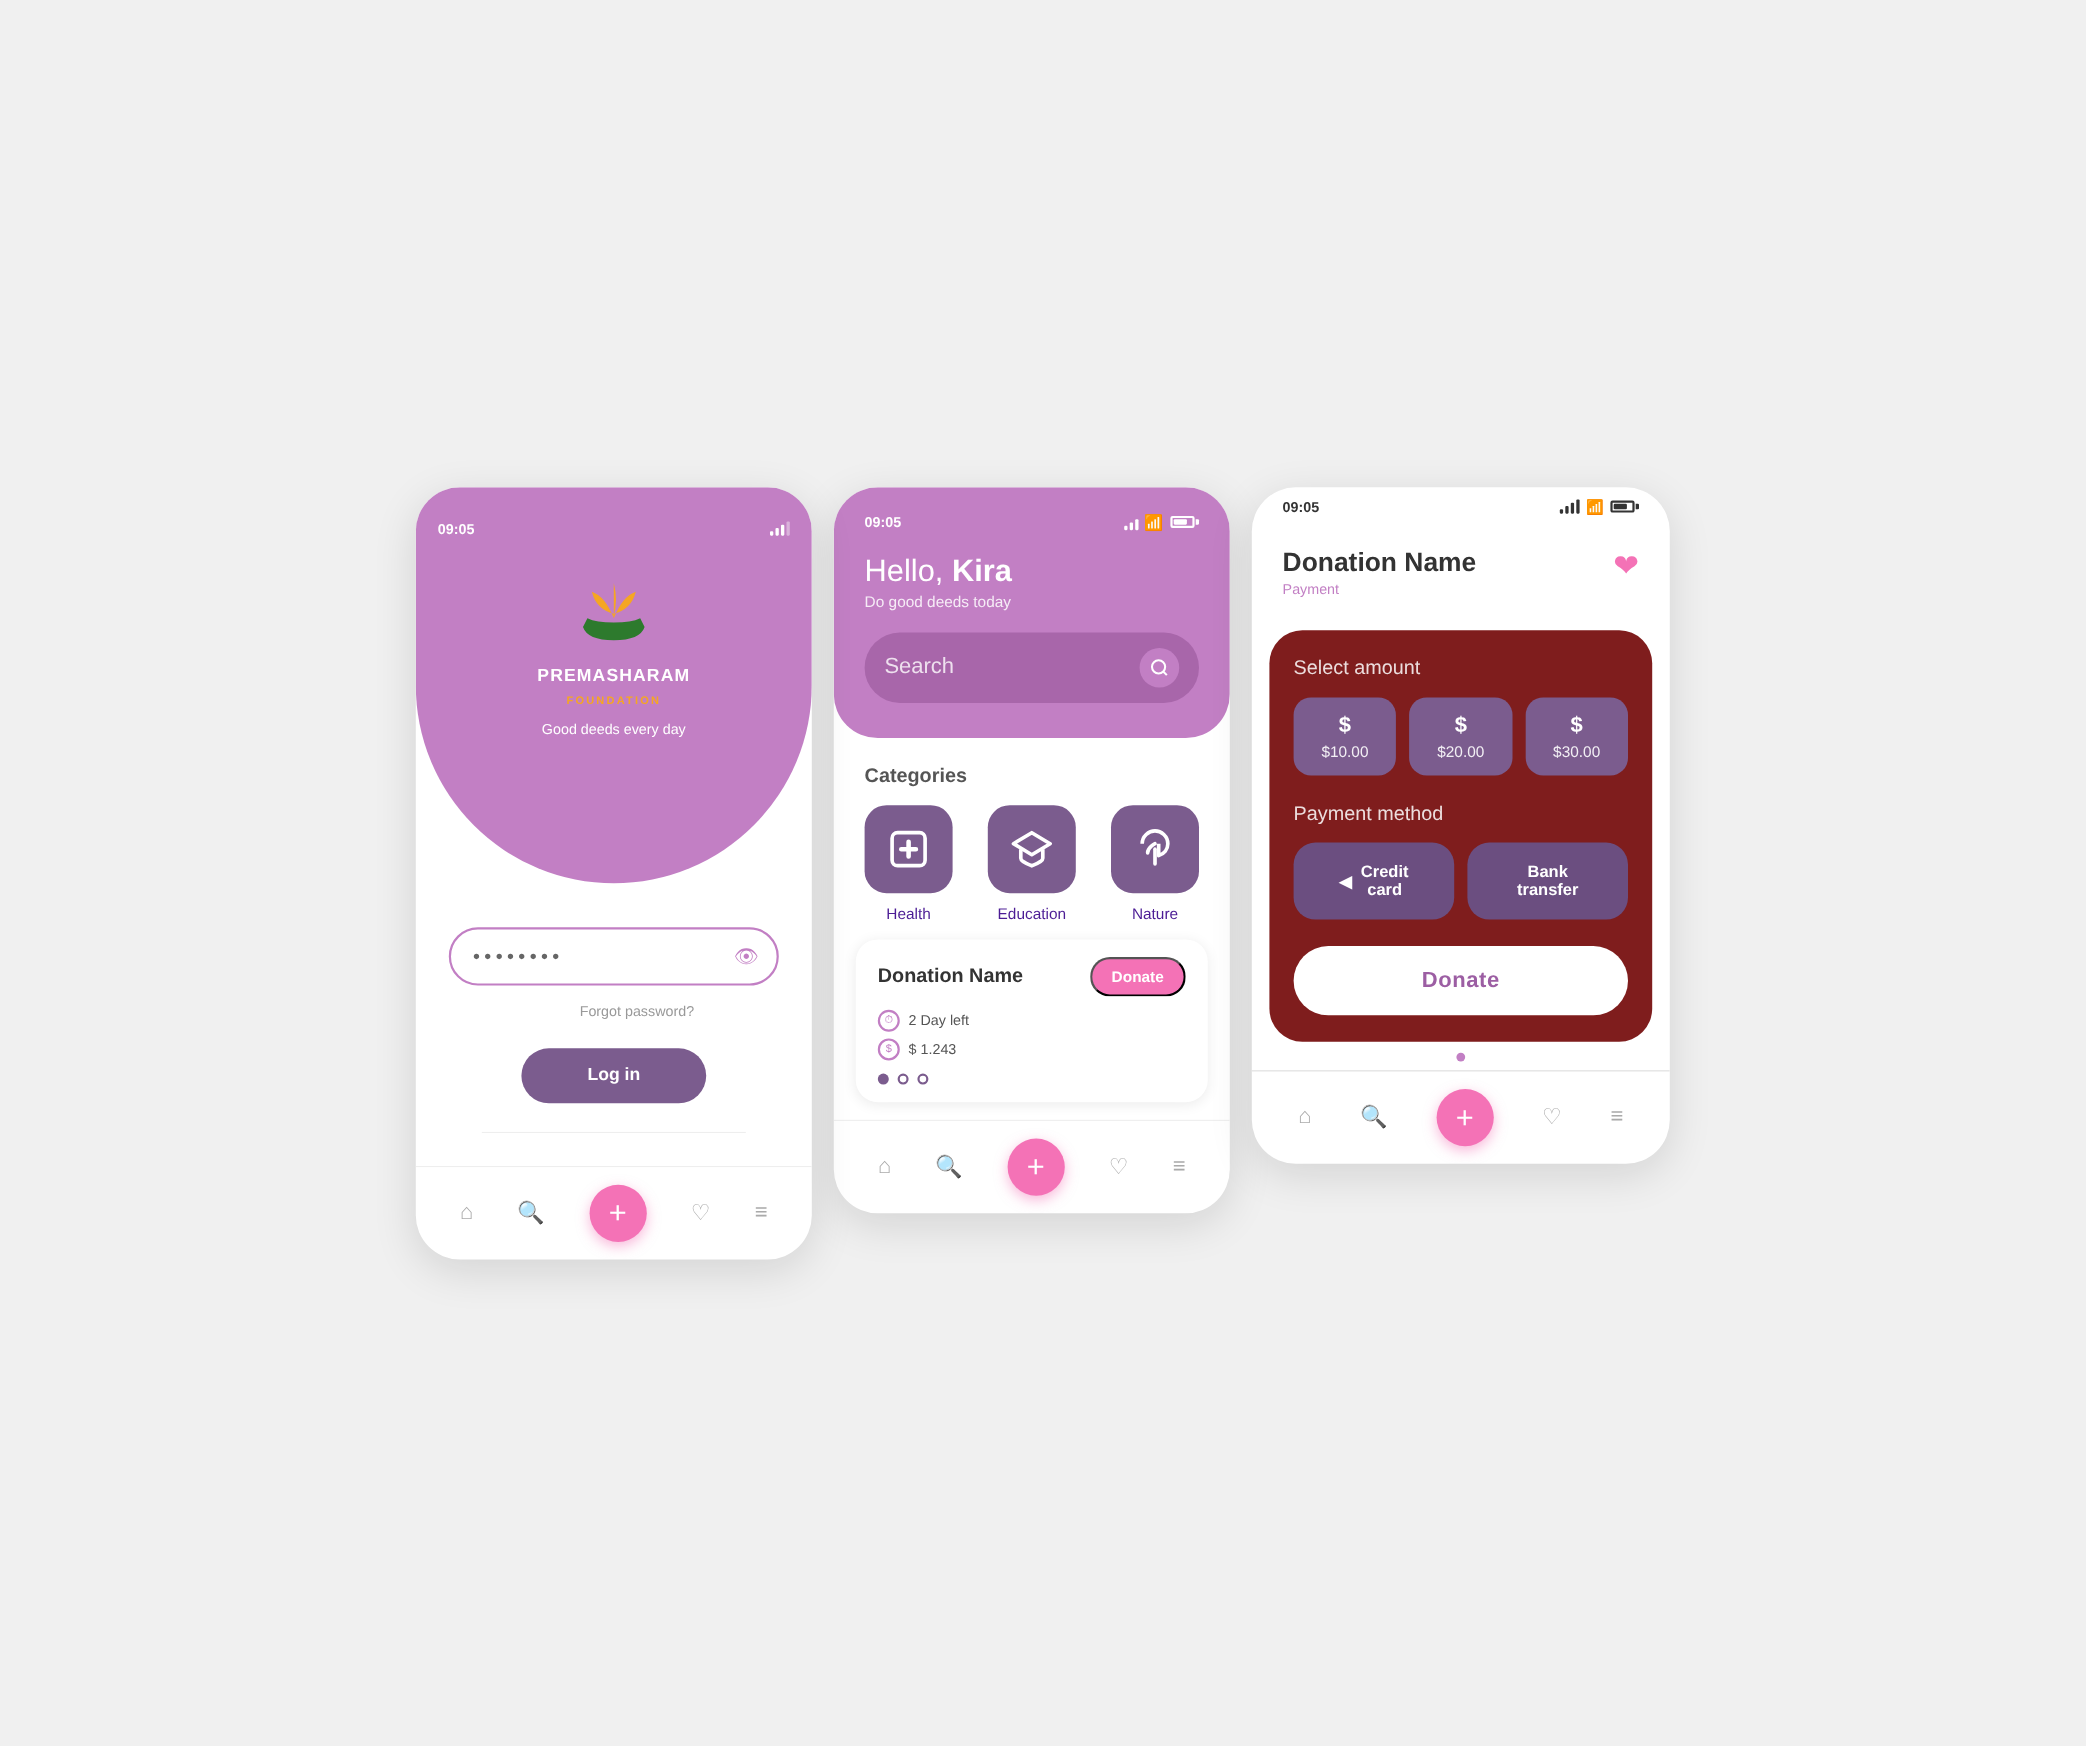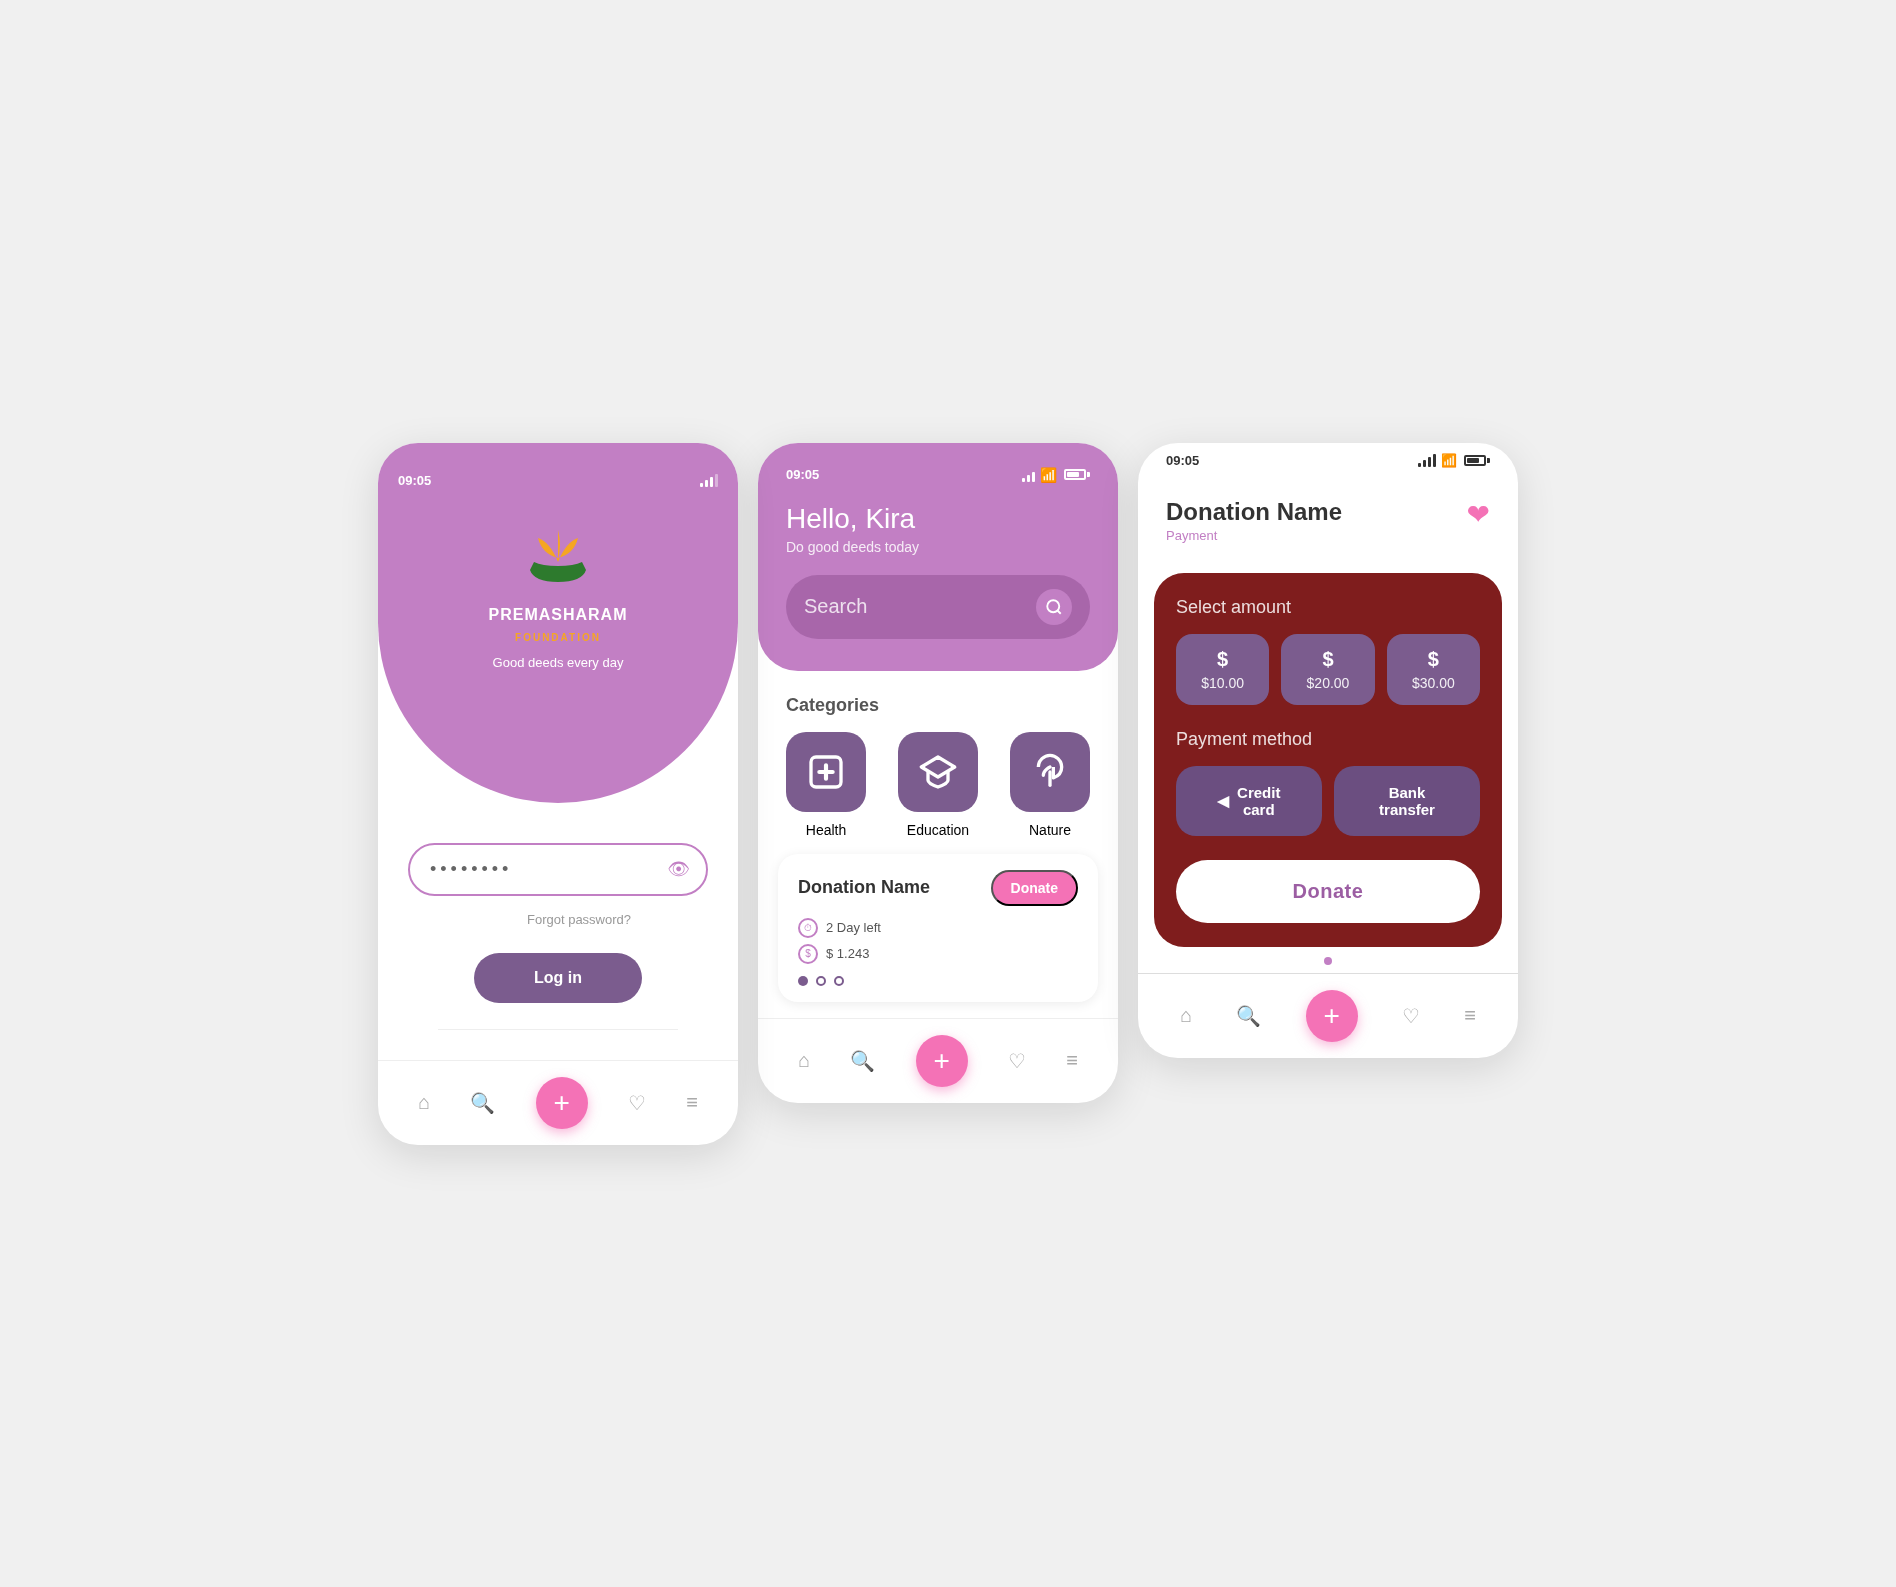--- a/index.html
+++ b/index.html
@@ -187,21 +187,21 @@
       gap: 6px;
       align-items: center;
     }
     .greeting {
       color: white;
       font-size: 28px;
       font-weight: 300;
       margin-bottom: 4px;
     }
     .greeting strong {
-      font-weight: 400;
+      font-weight: 700;
     }
     .greeting-sub {
       color: rgba(255,255,255,0.85);
       font-size: 14px;
       margin-bottom: 20px;
     }
     .search-bar {
       background: #a866aa;
       border-radius: 40px;
       display: flex;
@@ -255,21 +255,21 @@
       justify-content: center;
     }
     .category-icon-box svg {
       width: 40px;
       height: 40px;
       stroke: white;
       fill: none;
       stroke-width: 2;
     }
     .category-label {
-      color: #000000;
+      color: #4c1d95;
       font-size: 14px;
       font-weight: 500;
     }
     .donation-card {
       margin: 0 20px;
       padding: 16px 20px;
       border-radius: 20px;
       background: white;
       box-shadow: 0 2px 12px rgba(0,0,0,0.08);
     }

